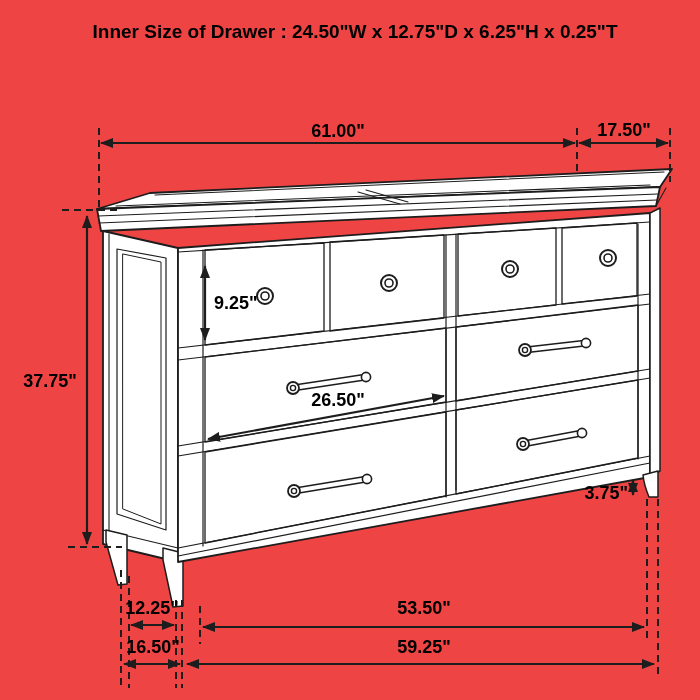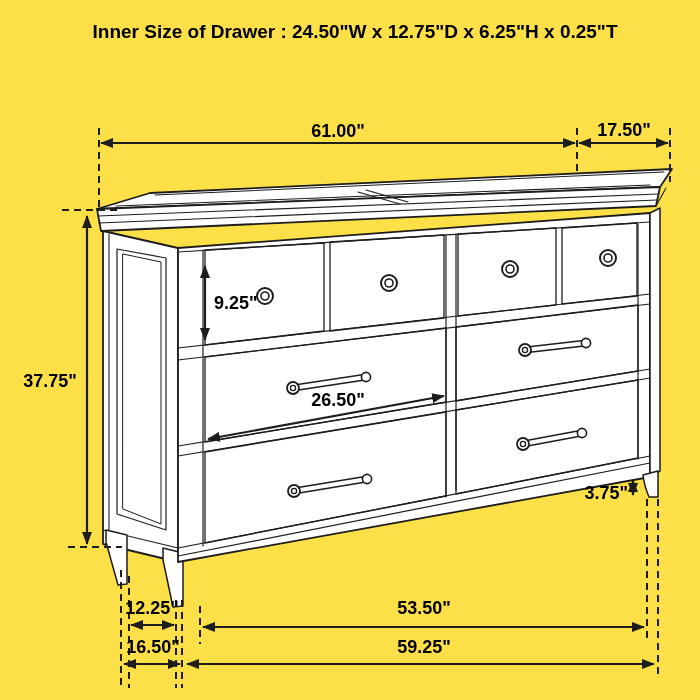--- a/index.html
+++ b/index.html
@@ -1,17 +1,17 @@
 <!DOCTYPE html>
 <html><head>
 <meta charset="utf-8">
 <style>
   html,body{margin:0;padding:0;background:#ffffff;}
   .canvas{
-    width:700px;height:700px;position:relative;background:#fde047;overflow:hidden;
+    width:700px;height:700px;position:relative;background:#ef4444;overflow:hidden;
     font-family:"Liberation Sans", sans-serif;
   }
   svg{display:block;}
   .dim-label{
     font-family:"Liberation Sans", sans-serif;
     font-weight:bold;font-size:18px;fill:#000000;
   }
   .title-label{
     font-family:"Liberation Sans", sans-serif;
     font-weight:bold;font-size:19px;fill:#000000;

